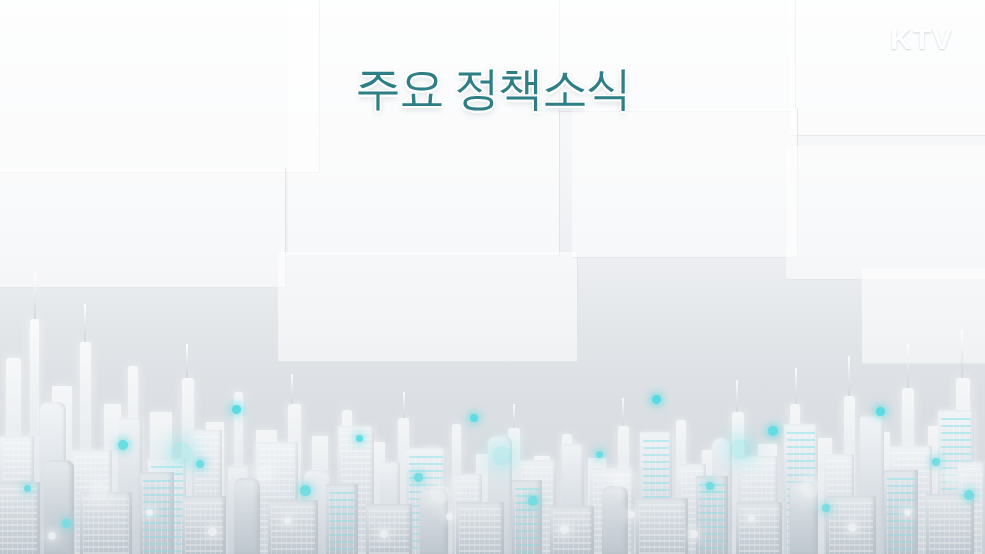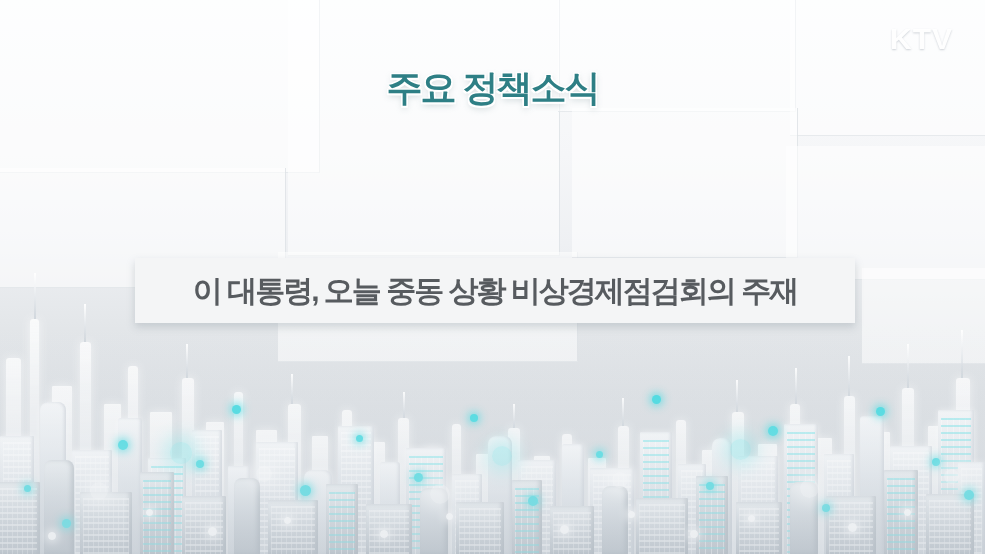--- a/index.html
+++ b/index.html
@@ -158,22 +158,22 @@
     position: absolute;
     left: -6px;
     top: -5px;
     width: 16px;
     height: 11px;
     background: #7cc6cb;
     border-radius: 3px 0 0 0;
     transform: skewX(-16deg);
   }
   #title-main {
-    font-size: 36px;
-    font-weight: 700;
+    font-size: 46px;
+    font-weight: 400;
     letter-spacing: -2px;
     color: #2e7f85;
     line-height: 1;
     text-shadow:
       -1.5px -1.5px 0 #ffffff,
        1.5px -1.5px 0 #ffffff,
       -1.5px  1.5px 0 #ffffff,
        1.5px  1.5px 0 #ffffff,
        0 3px 6px rgba(140,160,165,.45);
   }
@@ -398,16 +398,15 @@
     <div class="haze"></div>
   </div>
 
   <div id="ktv-logo">KTV</div>
 
   <div id="title-row">
     <span id="title-main">주요 정책소식</span>
   </div>
 
 
-  <div class="headline" id="headline-secondary-1">이 대통령, 오늘 중동 상황 비상경제점검회의 주재</div>
 
 
 </div>
 
 </body></html>

